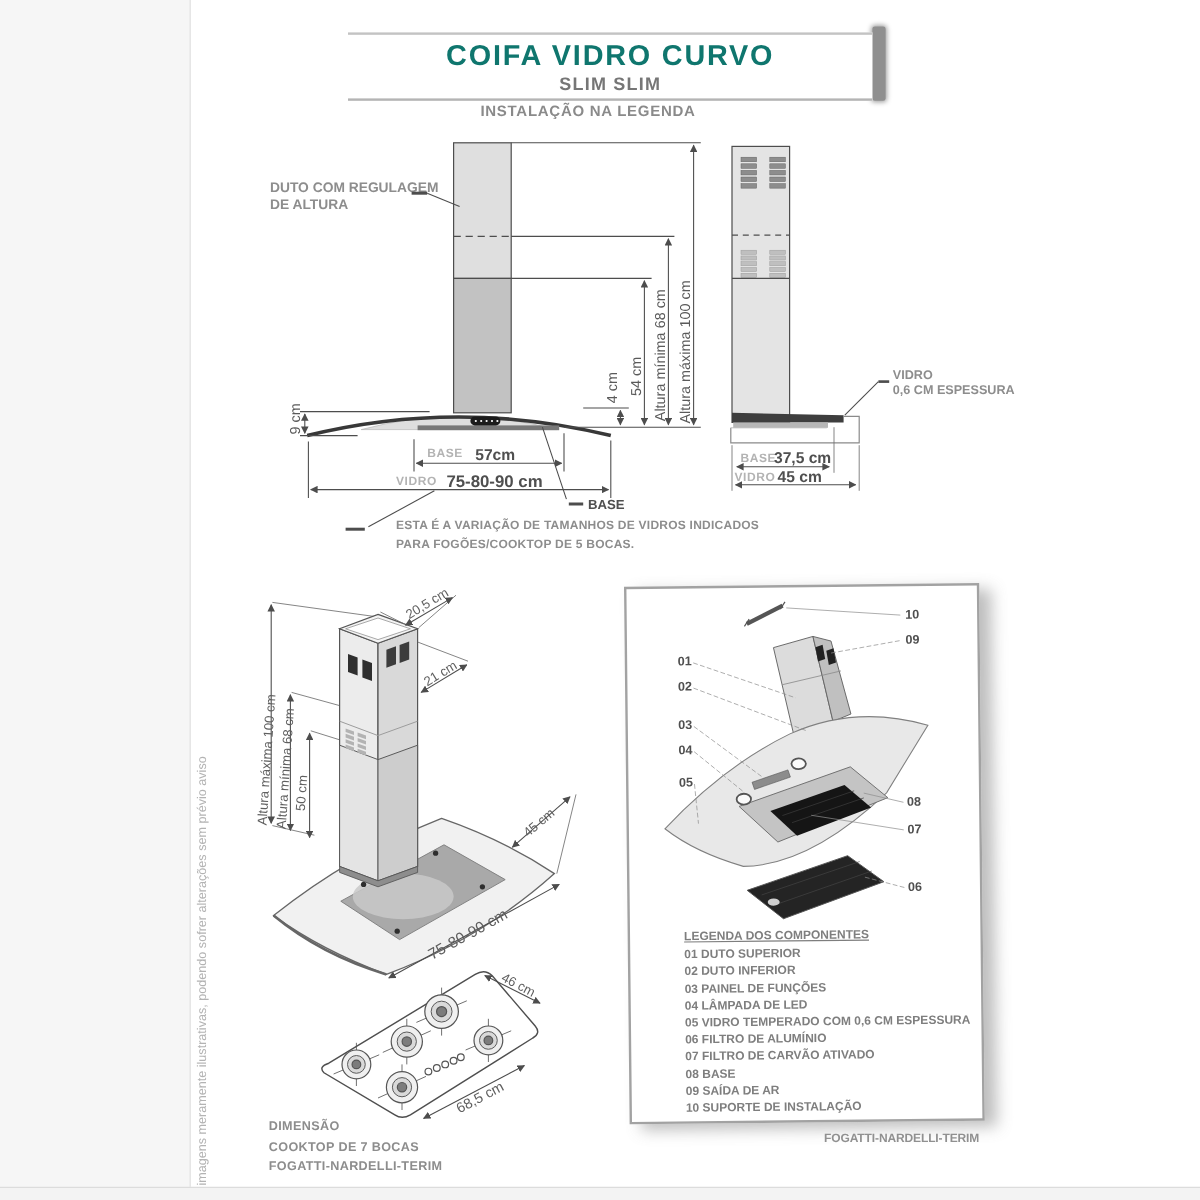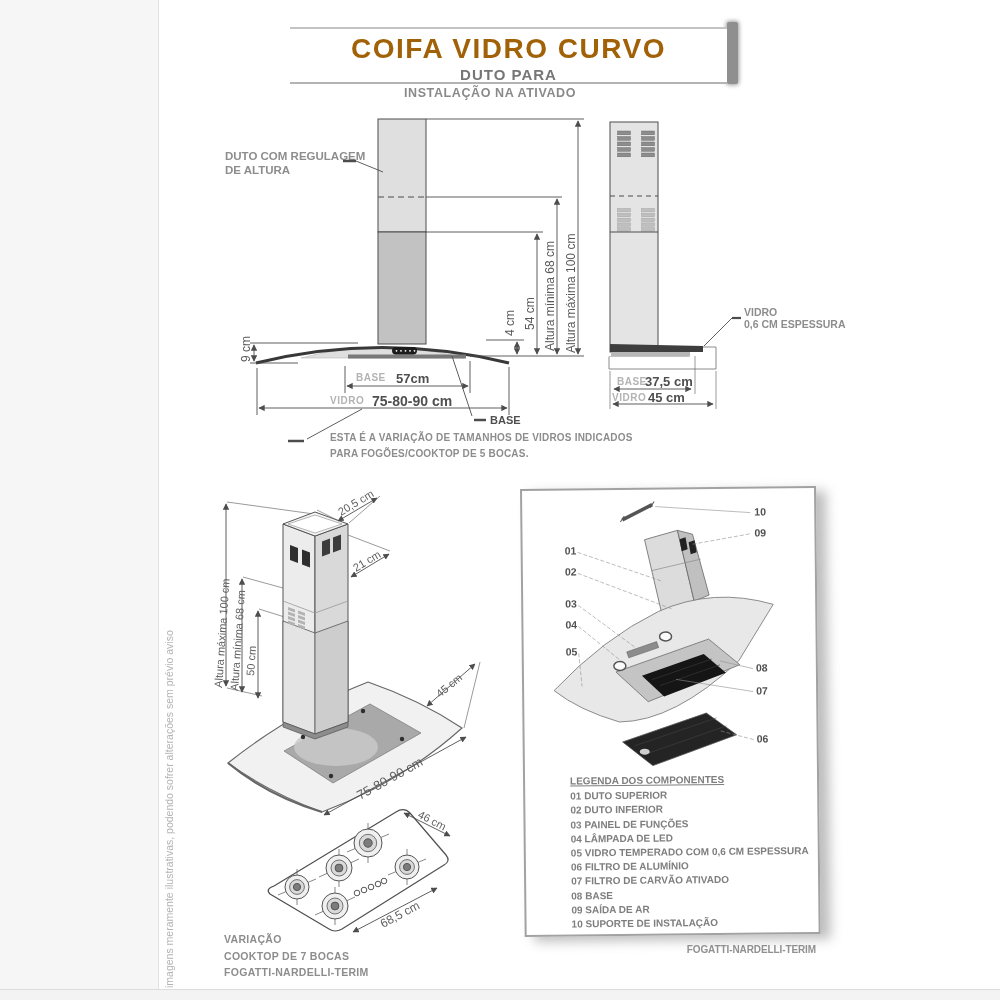--- a/index.html
+++ b/index.html
@@ -9,21 +9,21 @@
     font-family:"Liberation Sans", sans-serif;
     -webkit-font-smoothing:antialiased;
   }
   .abs{position:absolute;}
   
   #left-margin{left:0;top:0;width:158px;height:1000px;background:#f6f6f6;border-right:1px solid #e2e2e2;}
   #bottom-margin{left:0;top:989px;width:1000px;height:11px;background:#f3f3f3;border-top:1px solid #dcdcdc;}
   
   #title-box{left:290px;top:27px;width:437px;height:53px;background:#fff;
     border-top:2px solid #c3c3c3;border-bottom:2px solid #b4b4b4;text-align:center;}
-  #title-box .t1{font-size:28px;font-weight:bold;color:#a16207;letter-spacing:1.5px;margin-top:4px;}
+  #title-box .t1{font-size:24px;font-weight:bold;color:#0f766e;letter-spacing:1.5px;margin-top:4px;}
   #title-box .t2{font-size:15px;font-weight:bold;color:#767676;letter-spacing:1px;margin-top:1px;}
   #title-shadow{left:727px;top:22px;width:11px;height:62px;background:#8f8f8f;border-radius:2px;box-shadow:0 0 4px 1px #9a9a9a;}
   #subtitle{left:270px;top:86px;width:440px;text-align:center;font-size:12.5px;font-weight:bold;color:#8a8a8a;letter-spacing:.6px;}
   
   #side-note{left:163px;top:988px;transform:rotate(-90deg);transform-origin:0 0;white-space:nowrap;
     font-size:10.5px;color:#b3b3b3;}
   
   svg{font-family:"Liberation Sans", sans-serif;}
   svg text{fill:#5a5a5a;}
   .ln{stroke:#4d4d4d;stroke-width:0.9;fill:none;}
@@ -51,23 +51,23 @@
 </style>
 </head>
 <body>
 
 <div class="abs" id="left-margin"></div>
 <div class="abs" id="bottom-margin"></div>
 
 <div class="abs" id="title-shadow"></div>
 <div class="abs" id="title-box">
   <div class="t1">COIFA VIDRO CURVO</div>
-  <div class="t2">DUTO PARA</div>
+  <div class="t2">SLIM SLIM</div>
 </div>
-<div class="abs" id="subtitle">INSTALAÇÃO NA ATIVADO</div>
+<div class="abs" id="subtitle">INSTALAÇÃO NA LEGENDA</div>
 
 <div class="abs" id="side-note">imagens meramente ilustrativas, podendo sofrer alterações sem prévio aviso</div>
 
 <svg class="abs" style="left:0;top:0" width="1000" height="1000" viewBox="0 0 1000 1000">
   <defs>
     <marker id="ah" viewBox="0 0 10 10" refX="9" refY="5" markerWidth="7" markerHeight="7" orient="auto-start-reverse">
       <path d="M0,0 L10,5 L0,10 z" fill="#4d4d4d"></path>
     </marker>
   </defs>
 
@@ -292,21 +292,21 @@
         <circle cx="384" cy="881" r="2.8"></circle>
     </g>
     <line class="ln" x1="404" y1="813" x2="450" y2="836" marker-start="url(#ah)" marker-end="url(#ah)"></line>
     <text class="isodim" transform="translate(417,817) rotate(27.5)">46 cm</text>
     <line class="ln" x1="353" y1="932" x2="437" y2="888" marker-start="url(#ah)" marker-end="url(#ah)"></line>
     <text class="isodim" transform="translate(383,928) rotate(-28)" style="font-size:12px">68,5 cm</text>
   </g>
 </svg>
 
 <div class="abs" id="iso-caption">
-  <div>VARIAÇÃO</div>
+  <div>DIMENSÃO</div>
   <div>COOKTOP DE 7 BOCAS</div>
   <div>FOGATTI-NARDELLI-TERIM</div>
 </div>
 
 <div class="abs" id="exploded-panel">
   <svg width="292" height="282" viewBox="0 0 292 282">
 
     <line x1="100" y1="30" x2="130" y2="15" stroke="#555" stroke-width="3.5"></line>
     <line x1="98" y1="32" x2="102" y2="26" stroke="#555" stroke-width="1"></line>
     <line x1="128" y1="18" x2="132" y2="12" stroke="#555" stroke-width="1"></line>

